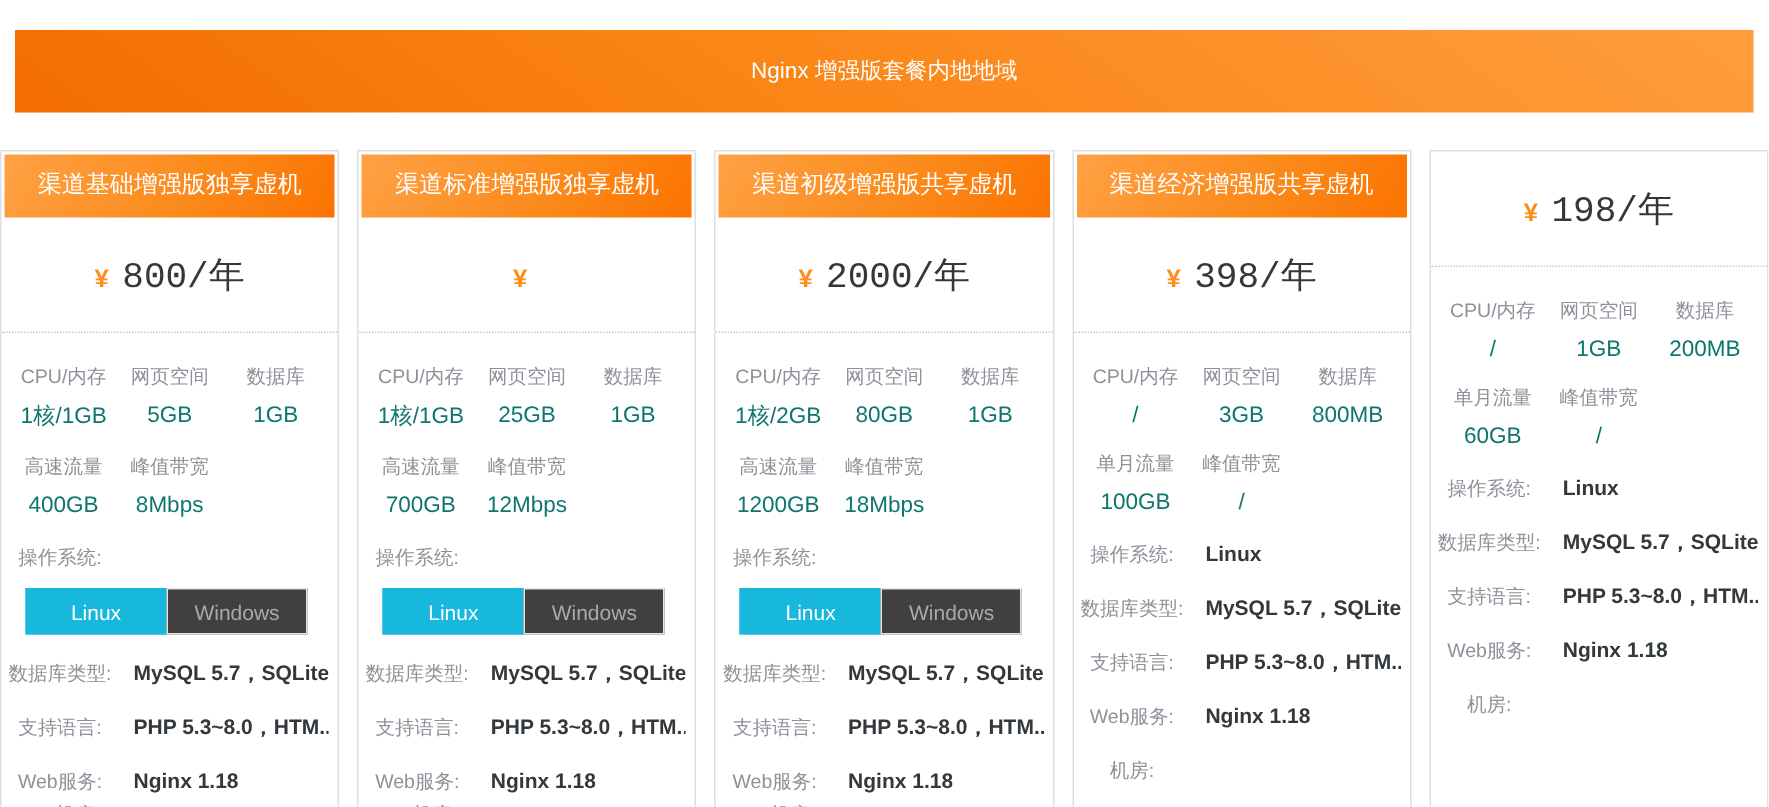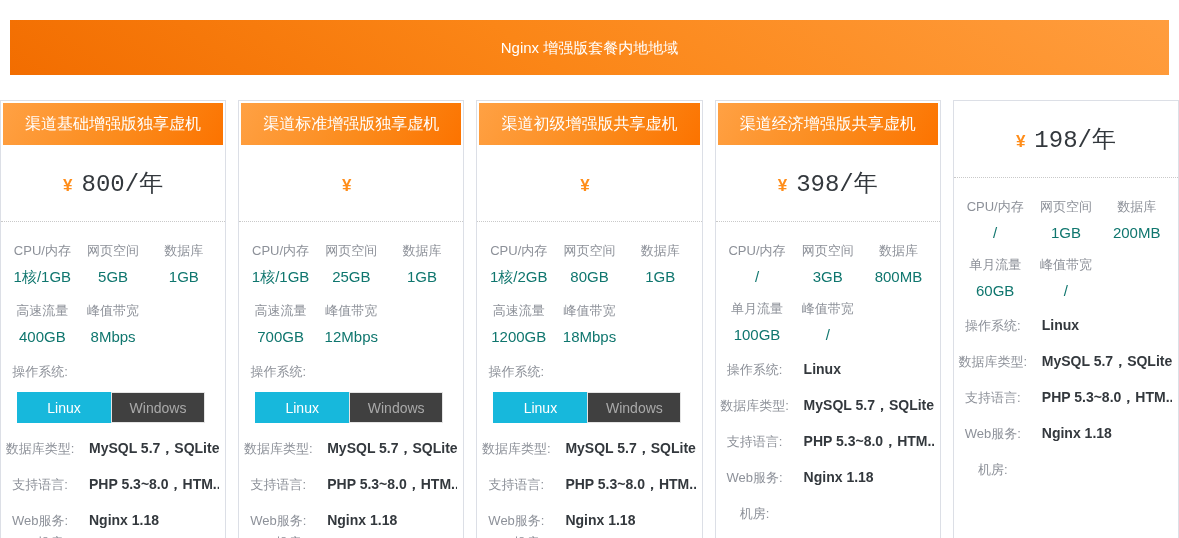--- a/index.html
+++ b/index.html
@@ -156,20 +156,21 @@
       <div class="detail-row dc-overlap">
           <span class="dlabel">机房:</span>
         </div>
     </div>
   </div>
 
   <div class="card">
     <div class="card-header">渠道初级增强版共享虚机</div>
     <div class="price">
       <span class="yen">¥</span>
+      <span class="amount">2000/年</span>
     </div>
     <div class="spec-grid">
       <div class="spec-cell">
           <div class="slabel">CPU/内存</div>
           <div class="svalue">1核/2GB</div>
         </div>
       <div class="spec-cell">
           <div class="slabel">网页空间</div>
           <div class="svalue">80GB</div>
         </div>

